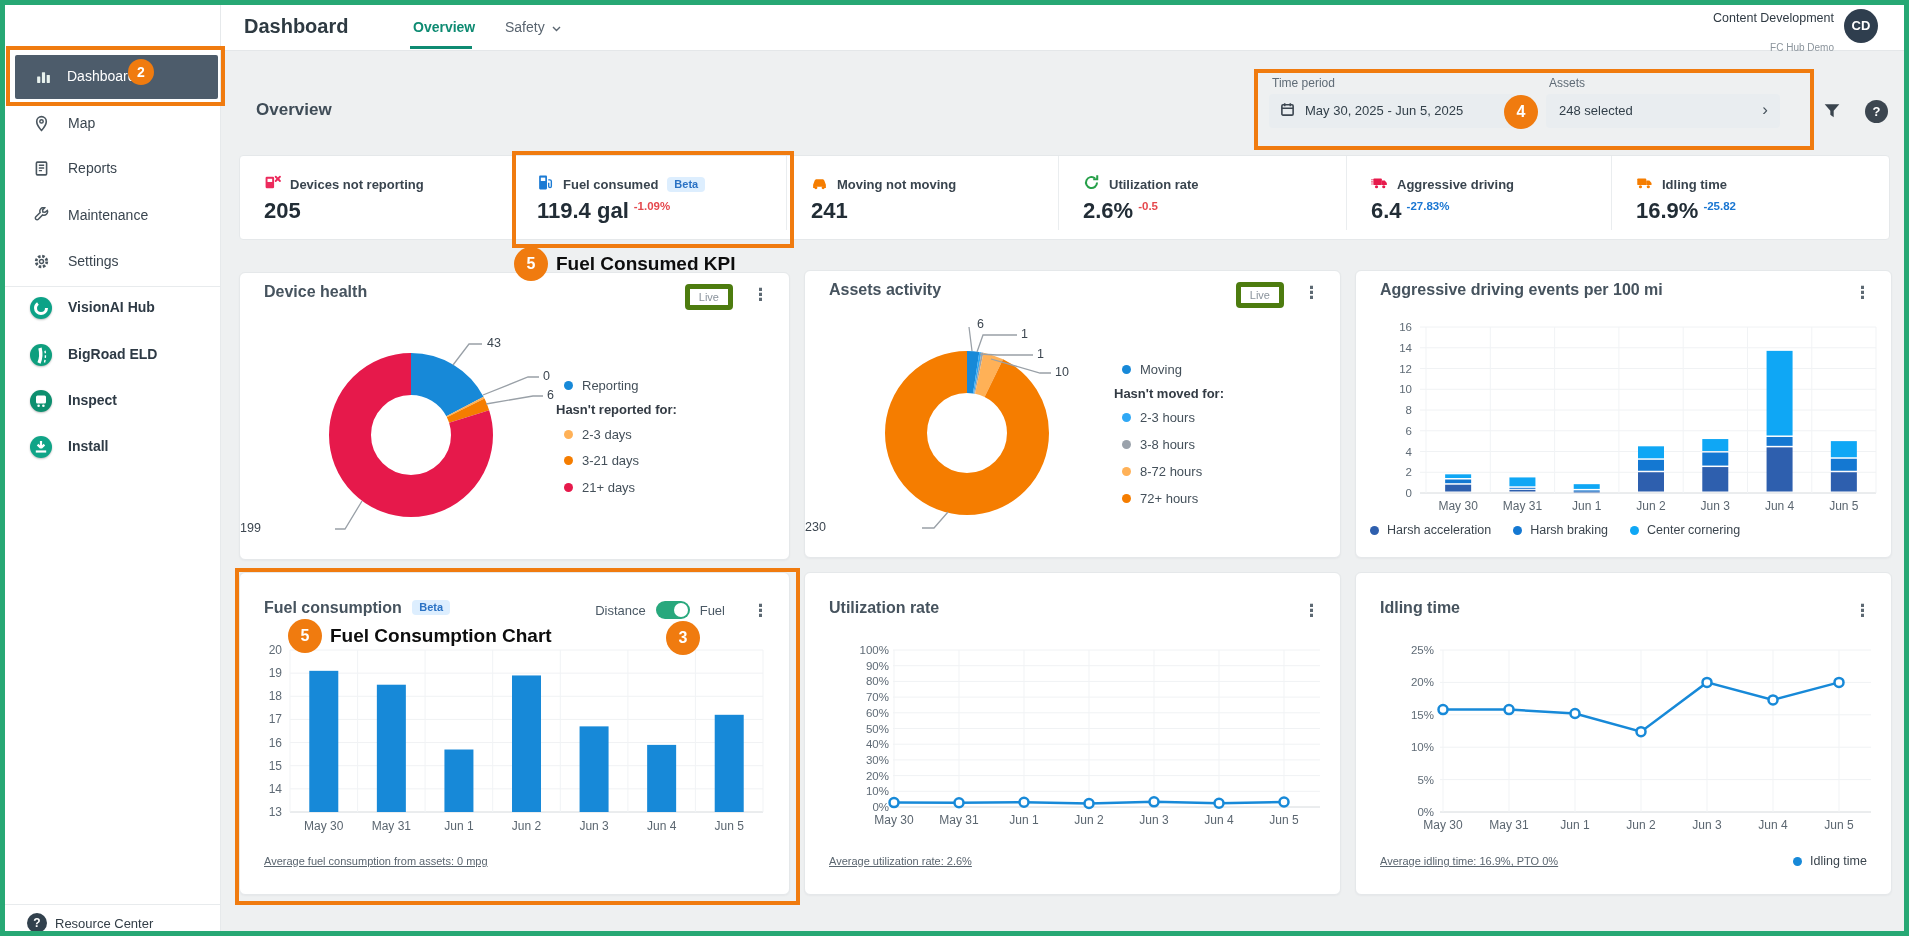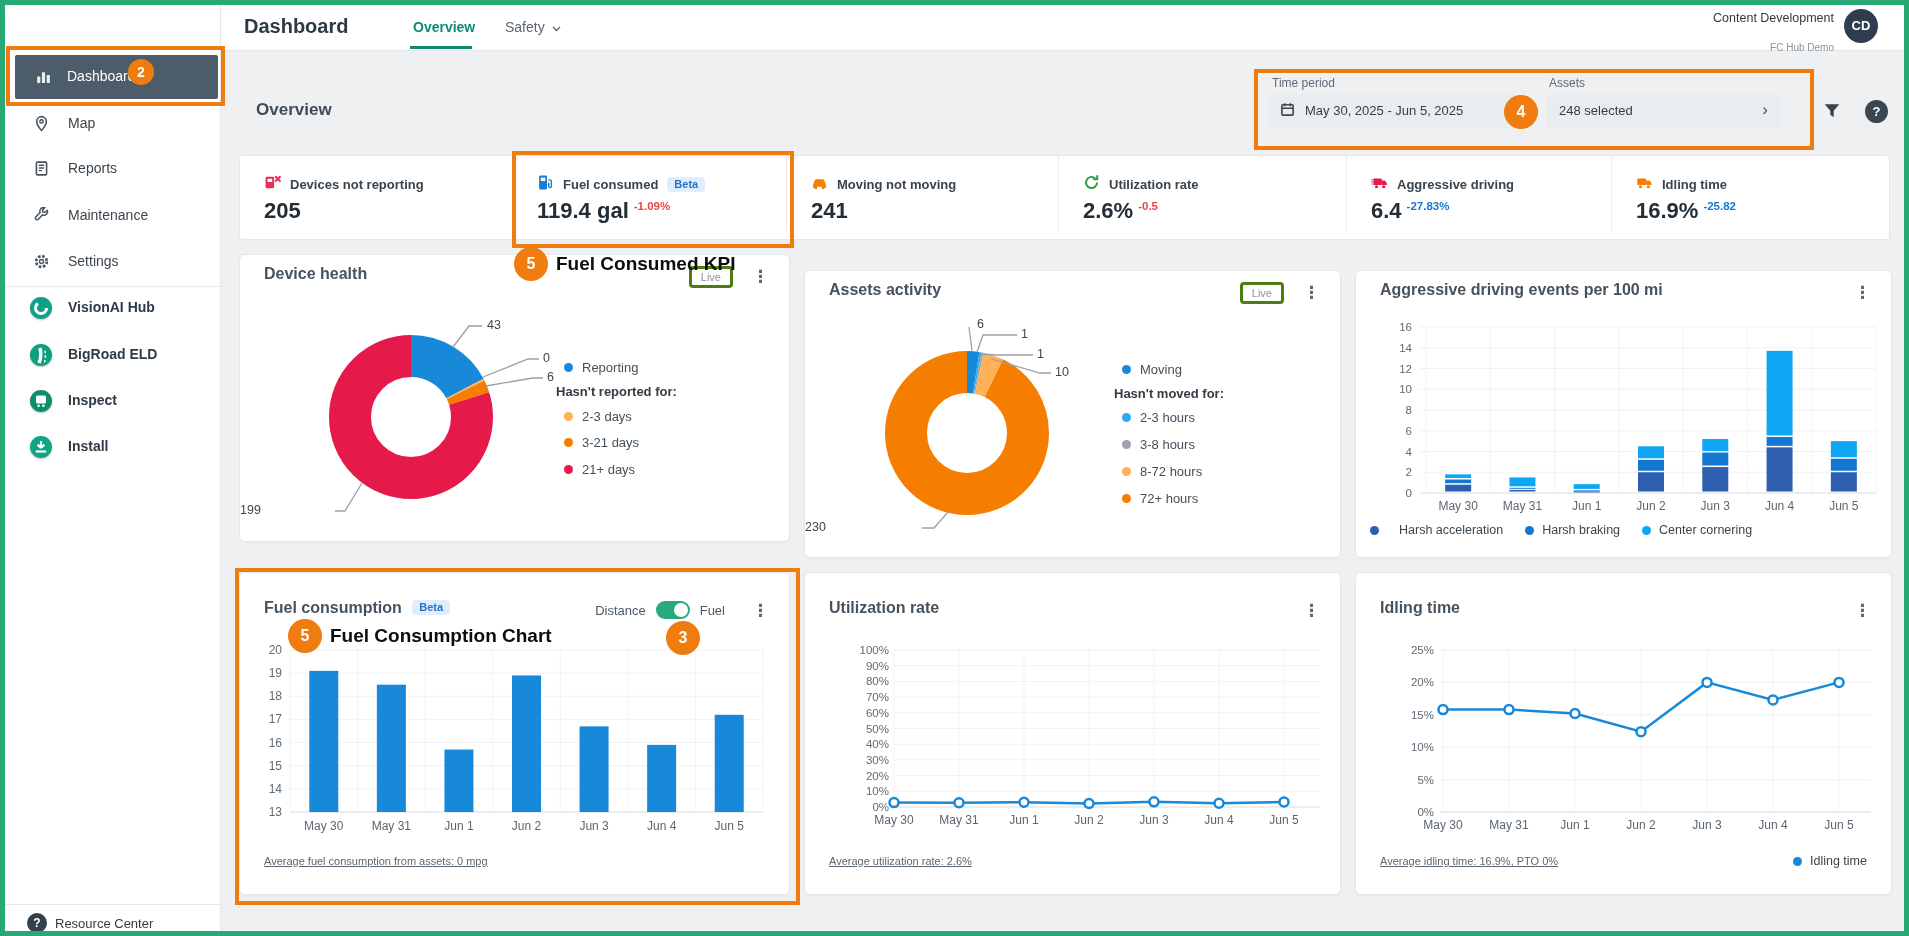--- a/index.html
+++ b/index.html
@@ -57,21 +57,21 @@
   .kpi .val{position:absolute;left:24px;top:42px;font-size:22px;font-weight:700;color:#222d36;white-space:nowrap;}
   .kpi .delta{font-size:11.5px;font-weight:700;position:relative;top:-8px;margin-left:5px;}
   .beta{display:inline-block;background:#ddeefe;color:#2a72c4;font-size:11px;font-weight:600;padding:1.5px 7px;border-radius:4px;}
 
   
   .card{position:absolute;background:#fff;border:1px solid #e5e8ea;border-radius:6px;box-shadow:0 1px 2px rgba(16,24,40,.04);}
   .card h3{position:absolute;left:24px;top:10px;font-size:16px;font-weight:600;color:#46535e;margin:0;white-space:nowrap;}
   .card.t2 h3{top:26px;}
   .kebab{position:absolute;right:20px;top:11px;font-size:17px;font-weight:700;color:#5d6973;cursor:pointer;}
   .card.t2 .kebab{top:27px;}
-  .live{position:absolute;right:56px;top:11px;border:3px solid #4d7c0f;color:#8a939c;font-size:11px;padding:2px 9px;border-radius:4px;background:#fff;}
+  .live{position:absolute;right:56px;top:11px;border:5px solid #4d7c0f;color:#8a939c;font-size:11px;padding:2px 9px;border-radius:4px;background:#fff;}
   .chart-svg{position:absolute;left:0;top:0;}
   .leg-row{position:absolute;display:flex;align-items:center;gap:9px;white-space:nowrap;}
   .leg-dot{width:9px;height:9px;border-radius:50%;flex:0 0 auto;}
   .leg-txt{font-size:13px;color:#44505a;}
   .leg-hdr{font-size:13px;font-weight:700;color:#333b44;}
   .callout{position:absolute;font-size:12.5px;color:#3c4650;white-space:nowrap;}
   .footer-note{position:absolute;left:24px;top:282px;font-size:11px;color:#5b6670;text-decoration:underline;}
   .hleg{position:absolute;display:flex;align-items:center;gap:8px;}
   .hleg .t{font-size:12.5px;color:#3b454e;}
   .toggle-wrap{position:absolute;top:28px;display:flex;align-items:center;gap:10px;}
@@ -268,21 +268,21 @@
               <path d="M9.6 6h3l2 2.4v2h-5z" fill="#f57d00"></path>
               <circle cx="4.2" cy="12" r="1.5" fill="#f57d00"></circle>
               <circle cx="11.6" cy="12" r="1.5" fill="#f57d00"></circle>
             </svg></span>
           <div class="lbl" style="">Idling time</div>
         </div>
         <div class="val" style="">16.9%<span class="delta" style="color: rgb(25, 118, 210);">-25.82</span></div>
       </div>
     </section>
 
-  <section class="card" id="card-device" style="left:239px;top:254px;width:549px;height:286px">
+  <section class="card" id="card-device" style="left:239px;top:272px;width:549px;height:286px">
     <h3>Device health</h3>
     <span class="live">Live</span>
     <span class="kebab">⋮</span>
   <svg width="549" height="286" class="chart-svg">
         <circle cx="171" cy="162" r="61" fill="none" stroke="#1789d8" stroke-width="42" pathLength="100" stroke-dasharray="17.269631152808124 82.73036884719187" stroke-dashoffset="0" transform="rotate(-90 171 162)"></circle>
         <circle cx="171" cy="162" r="61" fill="none" stroke="#ffb157" stroke-width="42" pathLength="100" stroke-dasharray="0.39840637450199207 99.60159362549801" stroke-dashoffset="-17.269631152808124" transform="rotate(-90 171 162)"></circle>
         <circle cx="171" cy="162" r="61" fill="none" stroke="#f57d00" stroke-width="42" pathLength="100" stroke-dasharray="2.4097159748104358 97.59028402518956" stroke-dashoffset="-17.668037527310116" transform="rotate(-90 171 162)"></circle>
         <circle cx="171" cy="162" r="61" fill="none" stroke="#e6194b" stroke-width="42" pathLength="100" stroke-dasharray="79.92224649787944 20.077753502120558" stroke-dashoffset="-20.07775350212055" transform="rotate(-90 171 162)"></circle>
         <polyline points="213,92 229,71 242,71" fill="none" stroke="#99a0a7" stroke-width="1.3"></polyline>
         <polyline points="243,122 288,104 299,104" fill="none" stroke="#99a0a7" stroke-width="1.3"></polyline>
@@ -409,21 +409,21 @@
         <rect x="474.8571428571429" y="170.125" width="26" height="16.1375" fill="#0fa7f5"></rect>
         <text x="102.14285714285714" y="239" text-anchor="middle" font-size="12" fill="#5b6670">May 30</text>
         <text x="166.42857142857144" y="239" text-anchor="middle" font-size="12" fill="#5b6670">May 31</text>
         <text x="230.71428571428572" y="239" text-anchor="middle" font-size="12" fill="#5b6670">Jun 1</text>
         <text x="295" y="239" text-anchor="middle" font-size="12" fill="#5b6670">Jun 2</text>
         <text x="359.28571428571433" y="239" text-anchor="middle" font-size="12" fill="#5b6670">Jun 3</text>
         <text x="423.5714285714286" y="239" text-anchor="middle" font-size="12" fill="#5b6670">Jun 4</text>
         <text x="487.8571428571429" y="239" text-anchor="middle" font-size="12" fill="#5b6670">Jun 5</text>
       </svg>
       <div class="hleg" style="left:14px;top:252px;gap:22px">
-        <div style="display:flex;align-items:center;gap:20px">
+        <div style="display:flex;align-items:center;gap:8px">
           <div class="leg-dot" style="background:#2e5fae"></div>
           <div class="t" style="">Harsh acceleration</div>
         </div>
         <div style="display:flex;align-items:center;gap:8px">
           <div class="leg-dot" style="background:#1478d2"></div>
           <div class="t" style="">Harsh braking</div>
         </div>
         <div style="display:flex;align-items:center;gap:8px">
           <div class="leg-dot" style="background:#0fa7f5"></div>
           <div class="t" style="">Center cornering</div>

